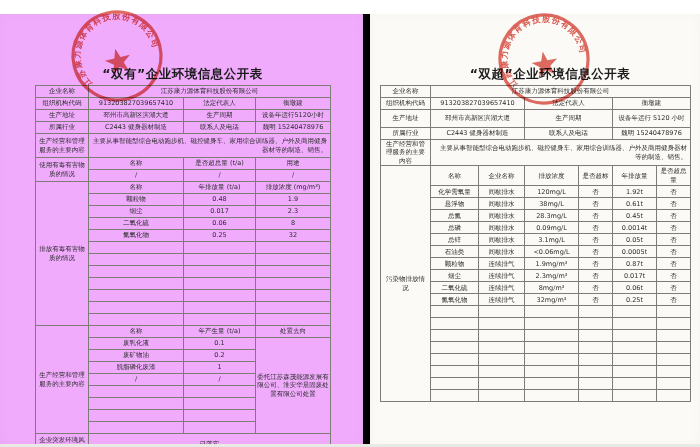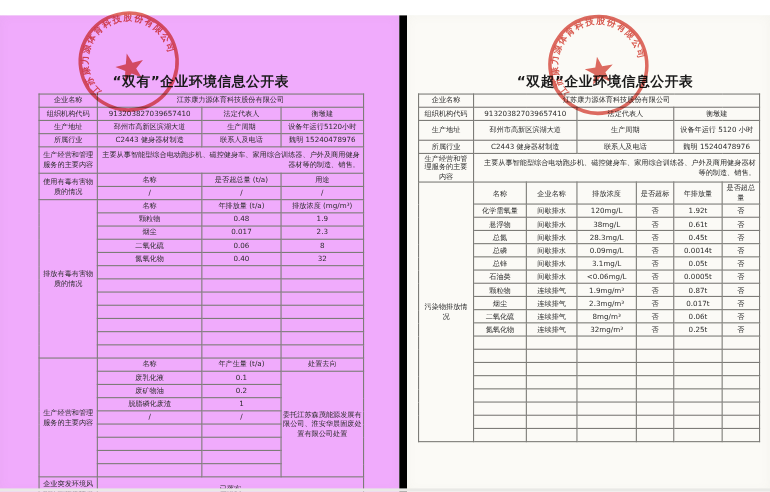--- a/index.html
+++ b/index.html
@@ -115,21 +115,21 @@
             <td>0.017</td>
             <td>2.3</td>
           </tr>
           <tr>
             <td>二氧化硫</td>
             <td>0.06</td>
             <td>8</td>
           </tr>
           <tr>
             <td>氮氧化物</td>
-            <td>0.40</td>
+            <td>0.25</td>
             <td>32</td>
           </tr>
           <tr>
             <td></td>
             <td></td>
             <td></td>
           </tr>
           <tr>
             <td></td>
             <td></td>

